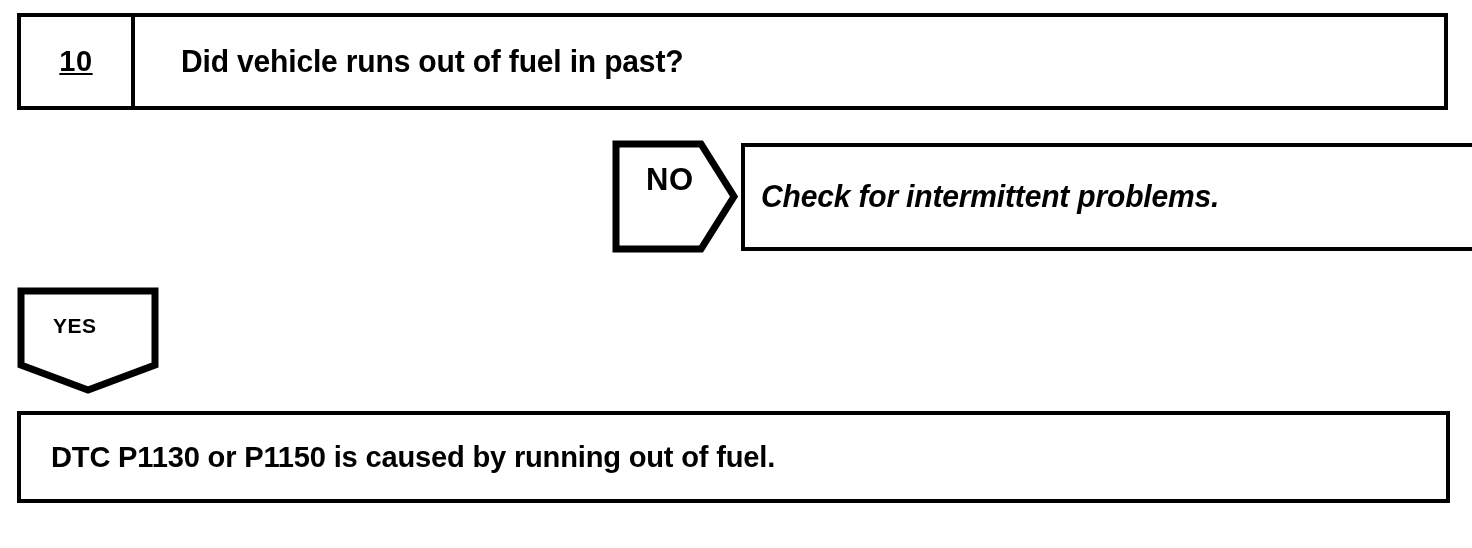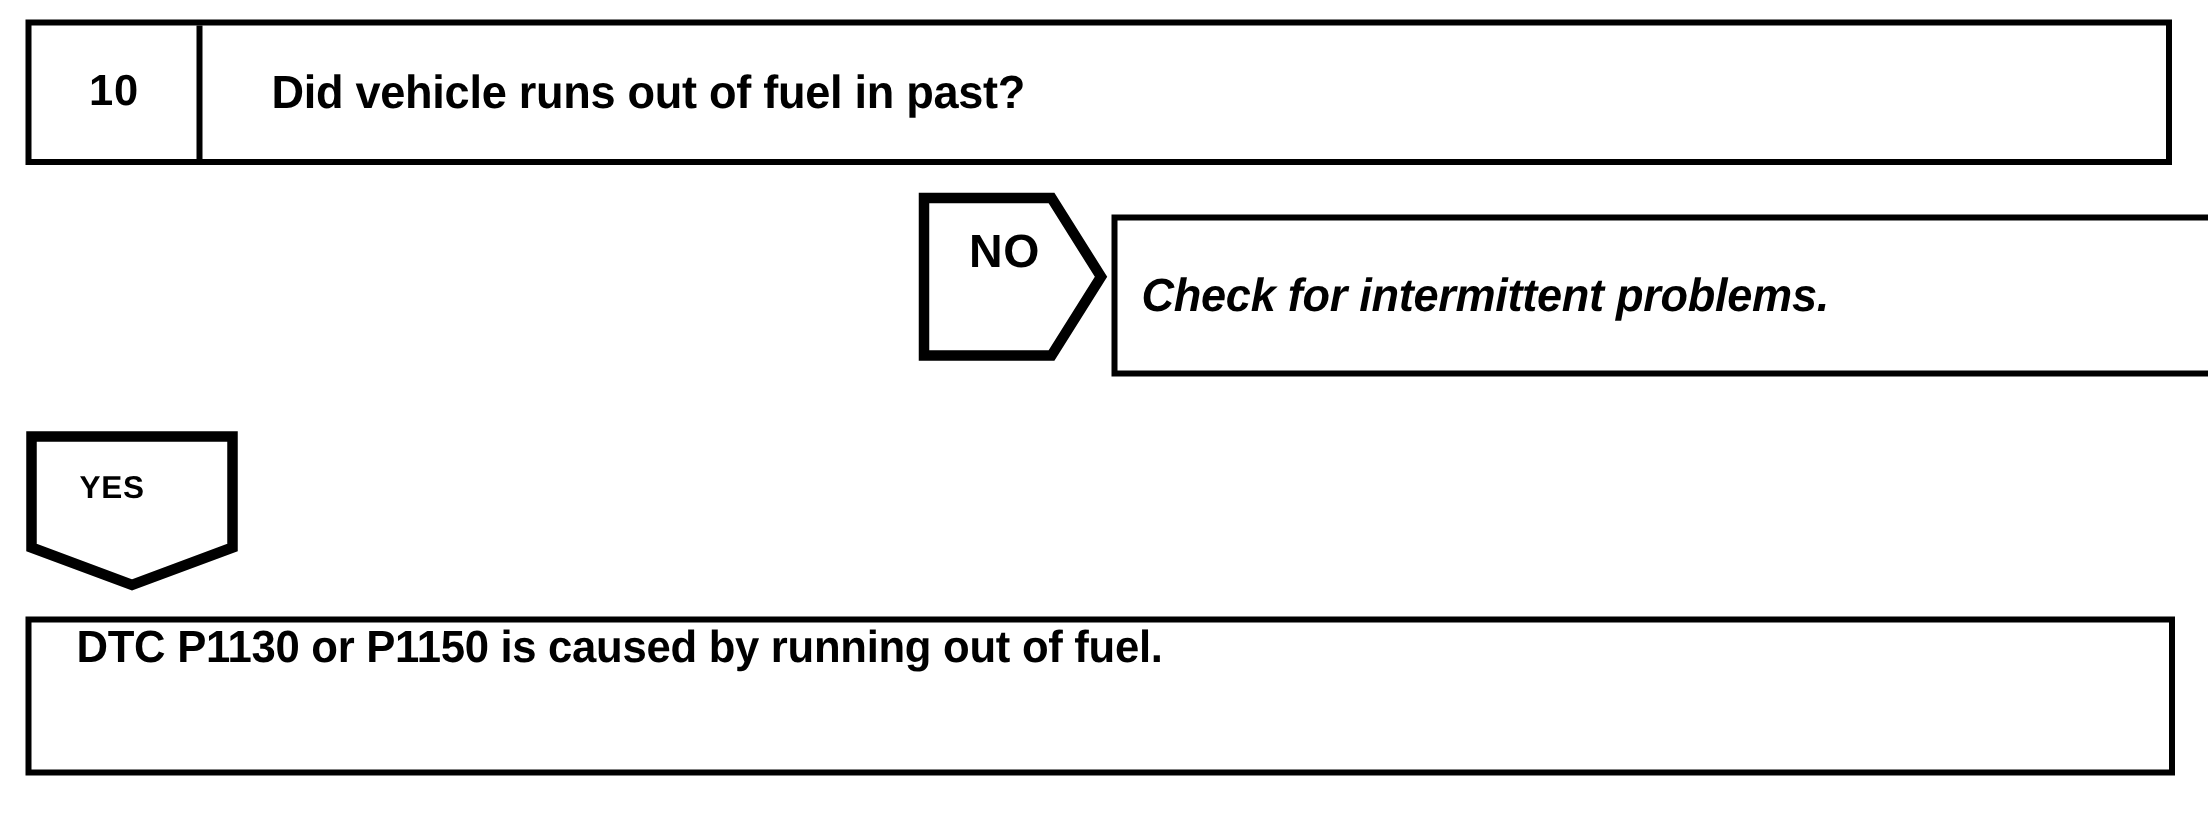--- a/index.html
+++ b/index.html
@@ -67,23 +67,23 @@
     padding-left: 16px;
     box-sizing: border-box;
     font-style: italic;
   }
 
   
   #yes-conclusion-box {
     left: 17px;
     top: 411px;
     width: 1433px;
-    height: 106px;
+    height: 92px;
     display: flex;
-    align-items: flex-start;
+    align-items: center;
     padding-left: 30px;
     box-sizing: border-box;
   }
 
   
   .branch-tag {
     position: absolute;
   }
   .branch-tag svg {
     display: block;
@@ -96,21 +96,21 @@
     position: absolute;
     font-weight: bold;
     letter-spacing: 0.5px;
     color: #000000;
     white-space: nowrap;
   }
 
   
   #no-branch-tag {
     left: 612px;
-    top: 128px;
+    top: 140px;
     width: 126px;
     height: 113px;
     padding-left: 48px;
   }
   #no-branch-tag .branch-label {
     left: 34px;
     top: 22px;
     font-size: 31px;
   }
 
@@ -129,20 +129,21 @@
 
   
   .txt {
     color: #000000;
     font-weight: bold;
     white-space: nowrap;
   }
   #step-number-text {
     font-size: 29px;
     letter-spacing: 0.5px;
+    text-decoration: underline;
   }
   #question-text {
     font-size: 31px;
     letter-spacing: -0.2px;
     transform: scaleX(0.97);
     transform-origin: left center;
   }
   #no-action-text {
     font-size: 31px;
     letter-spacing: -0.2px;

